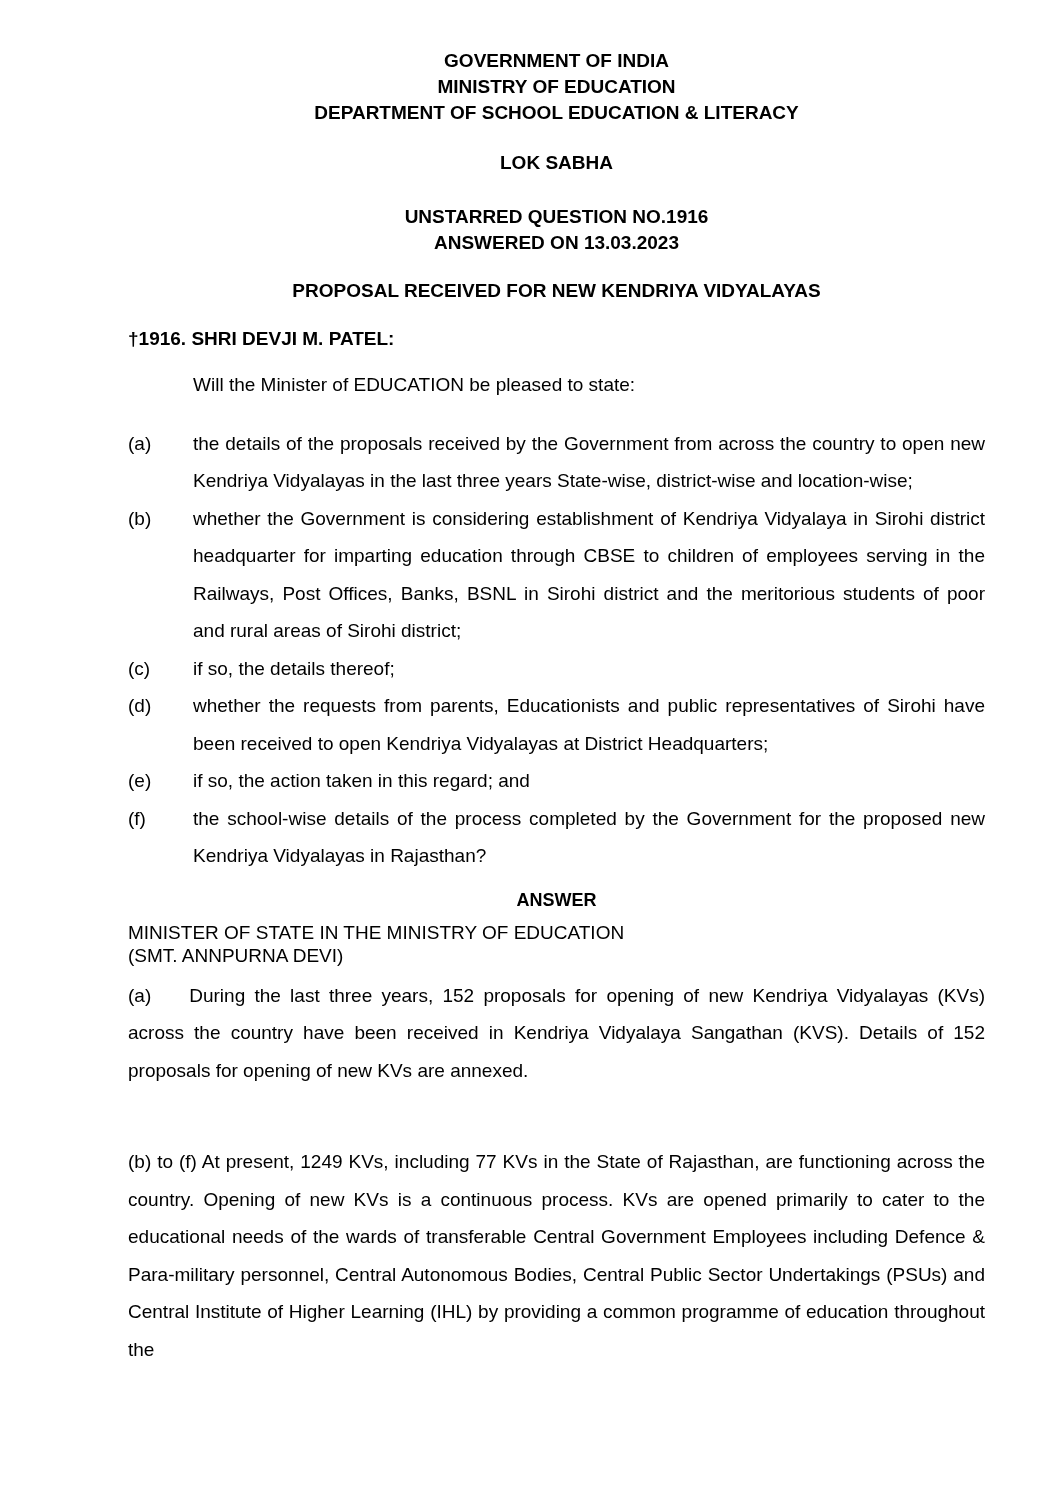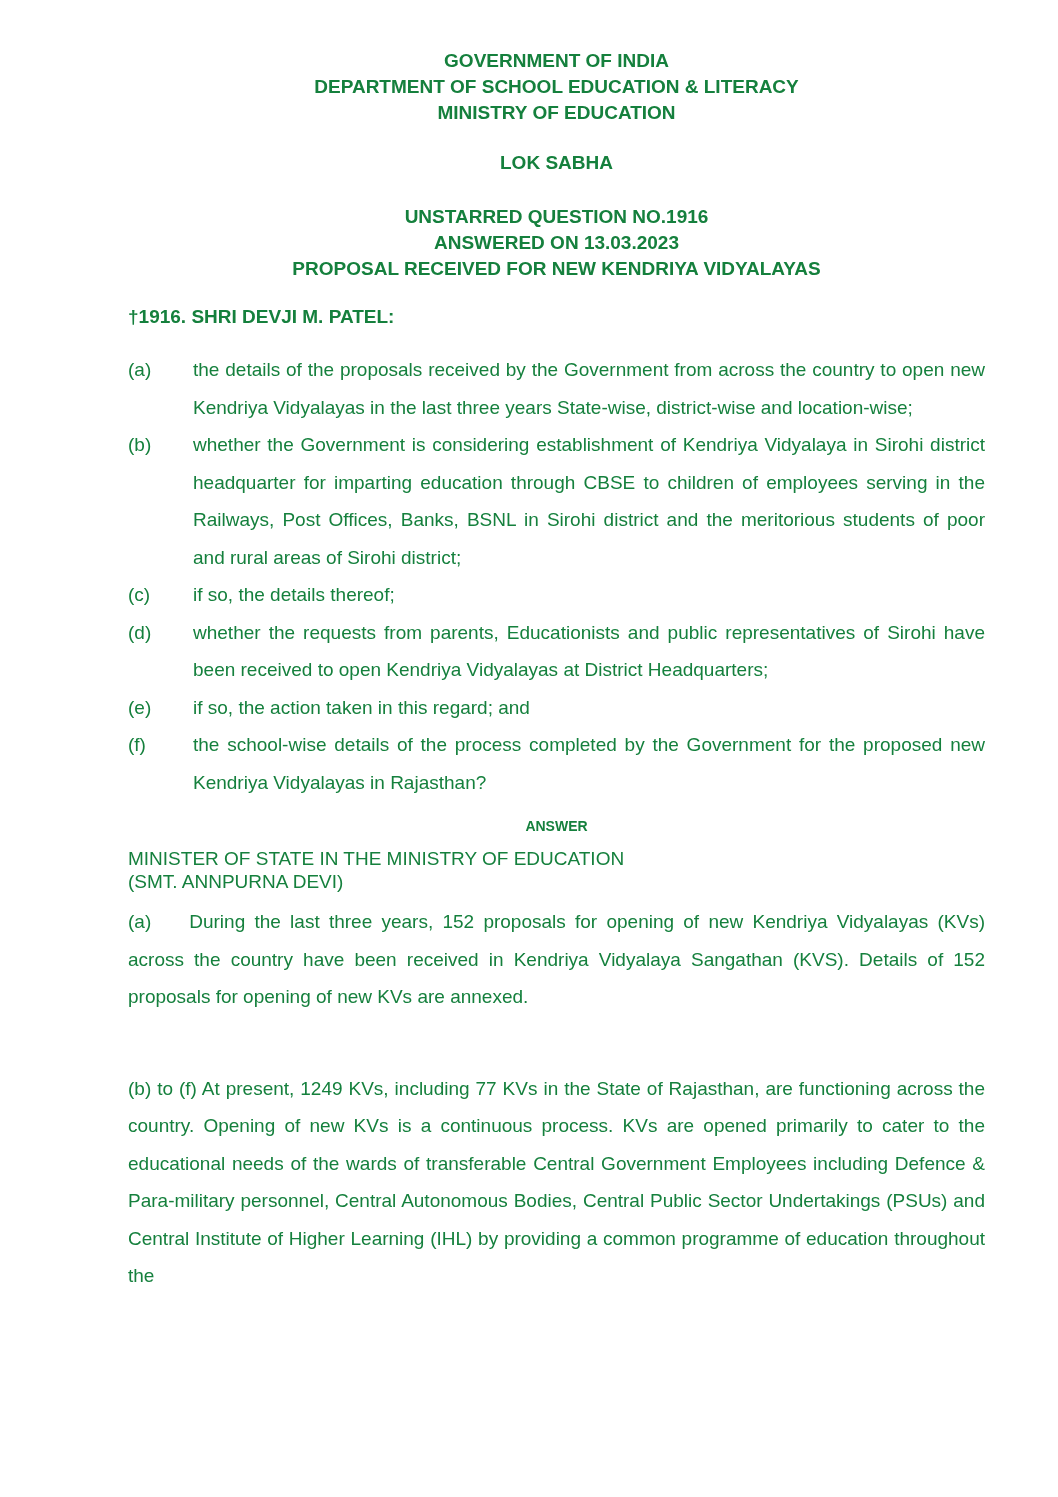--- a/index.html
+++ b/index.html
@@ -2,30 +2,30 @@
 <html><head>
 <meta charset="utf-8">
 <style>
   html, body { margin: 0; padding: 0; background: #ffffff; }
   .page {
     position: relative;
     width: 1058px;
     height: 1497px;
     margin: 0 auto;
     background: #ffffff;
-    color: #15803d;
+    color: #000000;
     font-family: "Liberation Sans", sans-serif;
     box-sizing: border-box;
     padding: 48px 73px 0 128px;
     overflow: hidden;
   }
   .doc-header { text-align: center; font-weight: bold; font-size: 19px; line-height: 26px; }
   .house { margin-top: 24px; }
   .qno-block { margin-top: 28px; }
-  .subject-title { }
+  .subject-title { margin-top: 22px; }
   .asker {
     margin-top: 22px;
     font-weight: bold;
     font-size: 19px;
     line-height: 26px;
     text-align: left;
   }
   .intro {
     margin-top: 14px;
     padding-left: 65px;
@@ -37,21 +37,21 @@
     position: relative;
     padding-left: 65px;
     font-size: 19px;
     line-height: 37.5px;
     text-align: justify;
   }
   .q-label { position: absolute; left: 0; top: 0; }
   .ans-heading {
     text-align: center;
     font-weight: bold;
-    font-size: 14px;
+    font-size: 18px;
     line-height: 26px;
     margin-top: 12px;
   }
   .minister {
     margin-top: 8px;
     font-weight: normal;
     font-size: 19px;
     line-height: 23px;
     text-align: left;
   }
@@ -74,32 +74,33 @@
     font-weight: bold;
   }
 </style>
 </head>
 <body>
 
 <div class="page">
 
   <header class="doc-header">
     <div>GOVERNMENT OF INDIA</div>
+    <div>MINISTRY OF EDUCATION</div>
     <div>DEPARTMENT OF SCHOOL EDUCATION &amp; LITERACY</div>
-    <div>MINISTRY OF EDUCATION</div>
     <div class="house">LOK SABHA</div>
     <div class="qno-block">
       <div>UNSTARRED QUESTION NO.1916</div>
       <div>ANSWERED ON 13.03.2023</div>
     </div>
     <div class="subject-title">PROPOSAL RECEIVED FOR NEW KENDRIYA VIDYALAYAS</div>
   </header>
 
   <div class="asker">†1916. SHRI DEVJI M. PATEL:</div>
 
+  <div class="intro">Will the Minister of EDUCATION be pleased to state:</div>
 
   <div class="q-list">
     <div class="q-item">
       <span class="q-label">(a)</span>
       <span class="q-text">the details of the proposals received by the Government from across the country to open new Kendriya Vidyalayas in the last three years State-wise, district-wise and location-wise;</span>
     </div>
     <div class="q-item">
       <span class="q-label">(b)</span>
       <span class="q-text">whether the Government is considering establishment of Kendriya Vidyalaya in Sirohi district headquarter for imparting education through CBSE to children of employees serving in the Railways, Post Offices, Banks, BSNL in Sirohi district and the meritorious students of poor and rural areas of Sirohi district;</span>
     </div>

